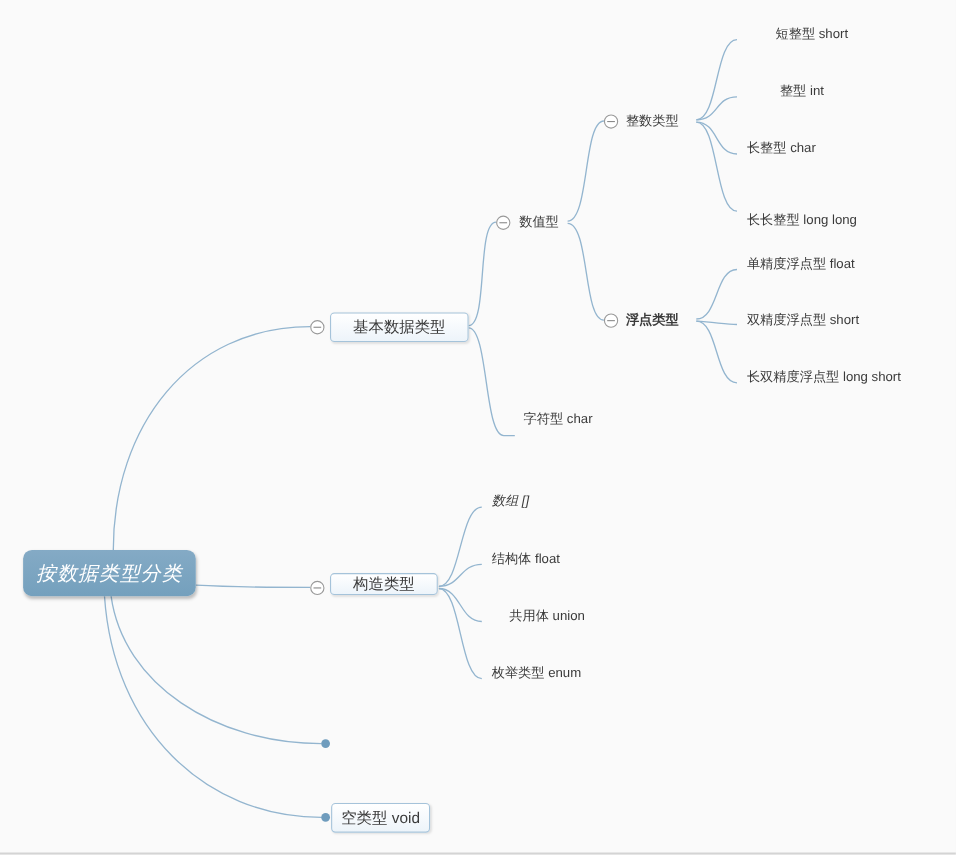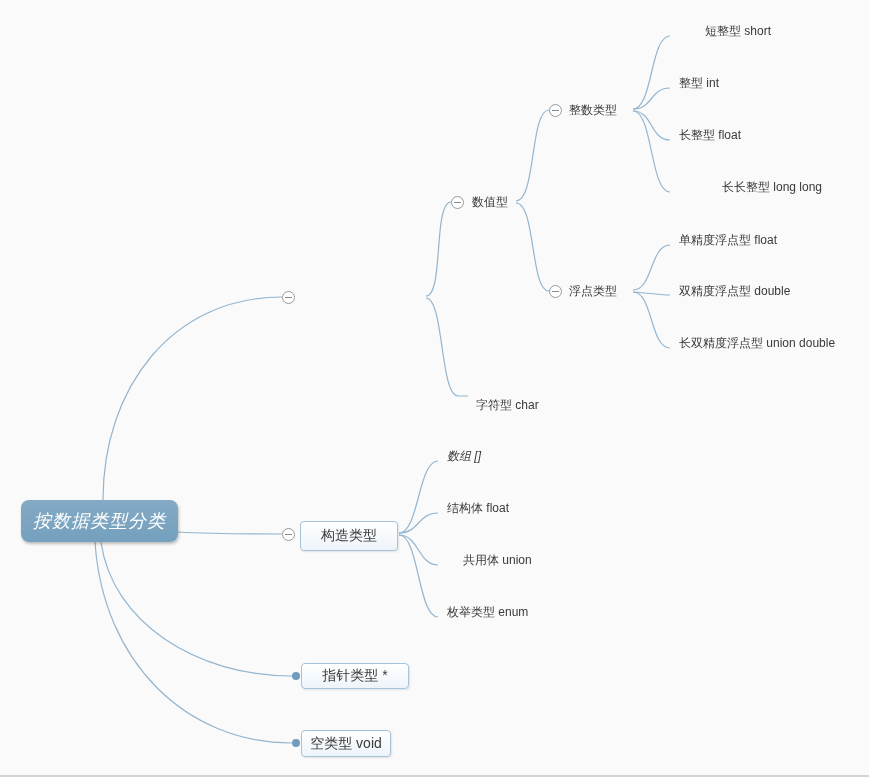--- a/index.html
+++ b/index.html
@@ -104,49 +104,49 @@
 
     <path d="M 399 533 C 419 533 418 461 438 461"></path>
     <path d="M 399 533 C 419 533 418 513 438 513"></path>
     <path d="M 399 535 C 419 535 418 565 438 565"></path>
     <path d="M 399 535 C 419 535 418 617 438 617"></path>
   </svg>
 
   <div class="node root-node" style="left:21px;top:500px;width:157px;height:42px;">按数据类型分类</div>
 
   <div class="collapse-icon" style="left:282px;top:291px;"></div>
+  <div class="node box-node" style="left:300px;top:284px;width:126px;height:27px;">基本数据类型</div>
 
   <div class="collapse-icon" style="left:451px;top:196px;"></div>
   <div class="node text-node" style="left:472px;top:202px;">数值型</div>
 
   <div class="collapse-icon" style="left:549px;top:104px;"></div>
   <div class="node text-node" style="left:569px;top:110px;">整数类型</div>
 
   <div class="node text-node" style="left:679px;top:31px;margin-left:26px;">短整型 short</div>
-  <div class="node text-node" style="left:679px;top:83px;">整型 int</div>
-  <div class="node text-node" style="left:679px;top:135px;">长整型 float</div>
-  <div class="node text-node" style="left:679px;top:187px;margin-left:43px;">长长整型 long long</div>
+  <div class="node text-node" style="left:709px;top:83px;">整型 int</div>
+  <div class="node text-node" style="left:679px;top:135px;">长整型 char</div>
+  <div class="node text-node" style="left:679px;top:200px;">长长整型 long long</div>
 
   <div class="collapse-icon" style="left:549px;top:285px;"></div>
-  <div class="node text-node" style="left:569px;top:291px;">浮点类型</div>
+  <div class="node text-node" style="left:569px;top:291px;font-weight:bold;">浮点类型</div>
 
   <div class="node text-node" style="left:679px;top:240px;">单精度浮点型 float</div>
-  <div class="node text-node" style="left:679px;top:291px;">双精度浮点型 double</div>
-  <div class="node text-node" style="left:679px;top:343px;">长双精度浮点型 union double</div>
+  <div class="node text-node" style="left:679px;top:291px;">双精度浮点型 short</div>
+  <div class="node text-node" style="left:679px;top:343px;">长双精度浮点型 long short</div>
 
-  <div class="node text-node" style="left:476px;top:405px;">字符型 char</div>
+  <div class="node text-node" style="left:476px;top:381px;">字符型 char</div>
 
   <div class="collapse-icon" style="left:282px;top:528px;"></div>
-  <div class="node box-node" style="left:300px;top:521px;width:98px;height:30px;">构造类型</div>
+  <div class="node box-node" style="left:300px;top:521px;width:98px;height:20px;">构造类型</div>
 
   <div class="node text-node" style="left:447px;top:456px;font-style:italic;">数组 []</div>
   <div class="node text-node" style="left:447px;top:508px;">结构体 float</div>
   <div class="node text-node" style="left:447px;top:560px;margin-left:16px;">共用体 union</div>
   <div class="node text-node" style="left:447px;top:612px;">枚举类型 enum</div>
 
   <div class="branch-dot" style="left:292px;top:672px;"></div>
-  <div class="node box-node" style="left:301px;top:663px;width:108px;height:26px;">指针类型 *</div>
 
   <div class="branch-dot" style="left:292px;top:739px;"></div>
   <div class="node box-node" style="left:301px;top:730px;width:90px;height:27px;">空类型 void</div>
 
   <div class="bottom-edge"></div>
 </div>
 
 </body></html>

